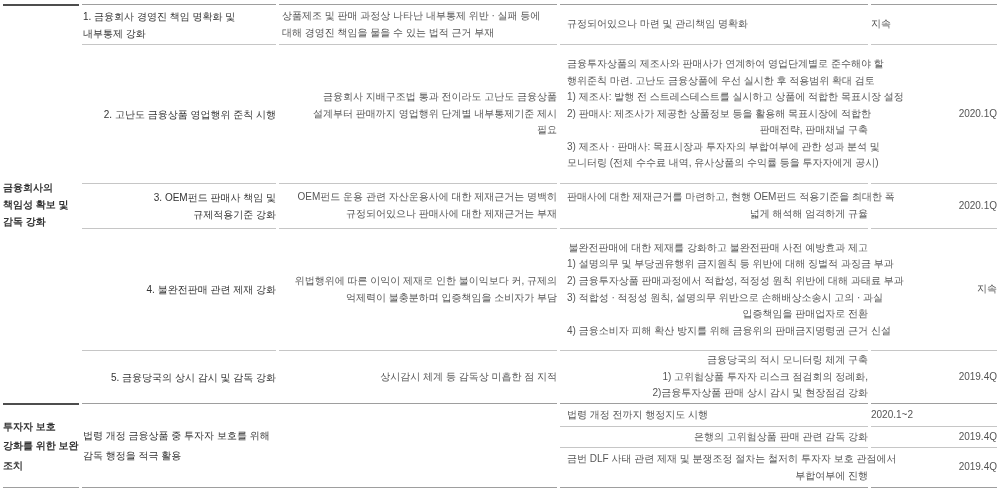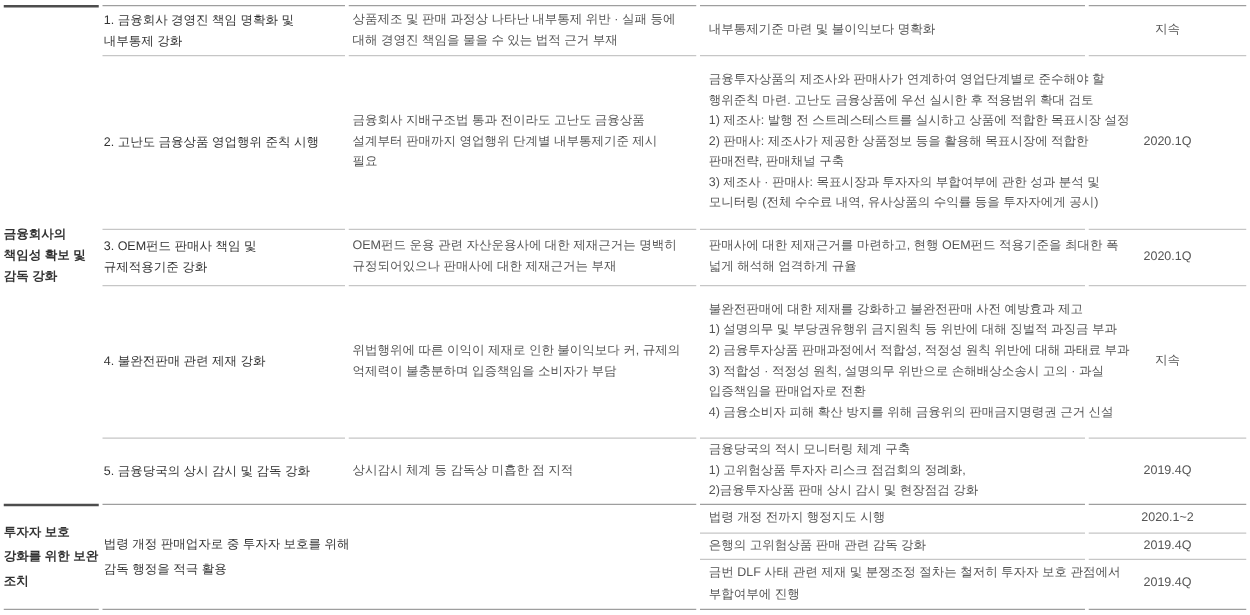--- a/index.html
+++ b/index.html
@@ -36,23 +36,23 @@
     border-top: 2px solid #4d4d4d;
   }
   td.item {
     font-weight: 400;
     color: #333333;
     padding-left: 1px;
     line-height: 17px;
   }
   td.prob { padding-left: 3px; }
   td.meas { padding-left: 7px; }
-  td.time { text-align: center; }
+  td.time { }
   .strong-top { border-top: 1px solid #9e9e9e; }
-  .light-top  { border-top: 1px solid #c6c6c6; }
+  .light-top  { border-top: 1px solid #c6c6c6; text-align: right; }
   .bottom     { border-bottom: 1px solid #9e9e9e; }
   td.cat2, td.merged { line-height: 19.5px; }
 </style>
 </head>
 <body>
 
 <div class="page">
   <table class="policy">
     <colgroup>
       <col style="width:76px">
@@ -64,21 +64,21 @@
     <tbody>
 
       <tr style="height:40px">
         <td class="cat" rowspan="5">금융회사의
 책임성 확보 및
 감독 강화</td>
         <td class="item strong-top">1. 금융회사 경영진 책임 명확화 및
 내부통제 강화</td>
         <td class="prob strong-top">상품제조 및 판매 과정상 나타난 내부통제 위반 · 실패 등에
 대해 경영진 책임을 물을 수 있는 법적 근거 부재</td>
-        <td class="meas strong-top">내부통제기준 마련 및 불이익보다 명확화</td>
+        <td class="meas strong-top">규정되어있으나 마련 및 관리책임 명확화</td>
         <td class="time strong-top">지속</td>
       </tr>
       <tr style="height:139px">
         <td class="item light-top">2. 고난도 금융상품 영업행위 준칙 시행</td>
         <td class="prob light-top">금융회사 지배구조법 통과 전이라도 고난도 금융상품
 설계부터 판매까지 영업행위 단계별 내부통제기준 제시
 필요</td>
         <td class="meas light-top">금융투자상품의 제조사와 판매사가 연계하여 영업단계별로 준수해야 할
 행위준칙 마련. 고난도 금융상품에 우선 실시한 후 적용범위 확대 검토
 1) 제조사: 발행 전 스트레스테스트를 실시하고 상품에 적합한 목표시장 설정
@@ -115,21 +115,21 @@
         <td class="meas light-top">금융당국의 적시 모니터링 체계 구축
 1) 고위험상품 투자자 리스크 점검회의 정례화,
 2)금융투자상품 판매 상시 감시 및 현장점검 강화</td>
         <td class="time light-top">2019.4Q</td>
       </tr>
 
       <tr style="height:23px">
         <td class="cat cat2 bottom" rowspan="3">투자자 보호
 강화를 위한 보완
 조치</td>
-        <td class="item merged strong-top bottom" colspan="2" rowspan="3">법령 개정 판매업자로 중 투자자 보호를 위해
+        <td class="item merged strong-top bottom" colspan="2" rowspan="3">법령 개정 금융상품 중 투자자 보호를 위해
 감독 행정을 적극 활용</td>
         <td class="meas strong-top">법령 개정 전까지 행정지도 시행</td>
         <td class="time strong-top">2020.1~2</td>
       </tr>
       <tr style="height:21px">
         <td class="meas light-top">은행의 고위험상품 판매 관련 감독 강화</td>
         <td class="time light-top">2019.4Q</td>
       </tr>
       <tr style="height:41px">
         <td class="meas light-top bottom">금번 DLF 사태 관련 제재 및 분쟁조정 절차는 철저히 투자자 보호 관점에서

